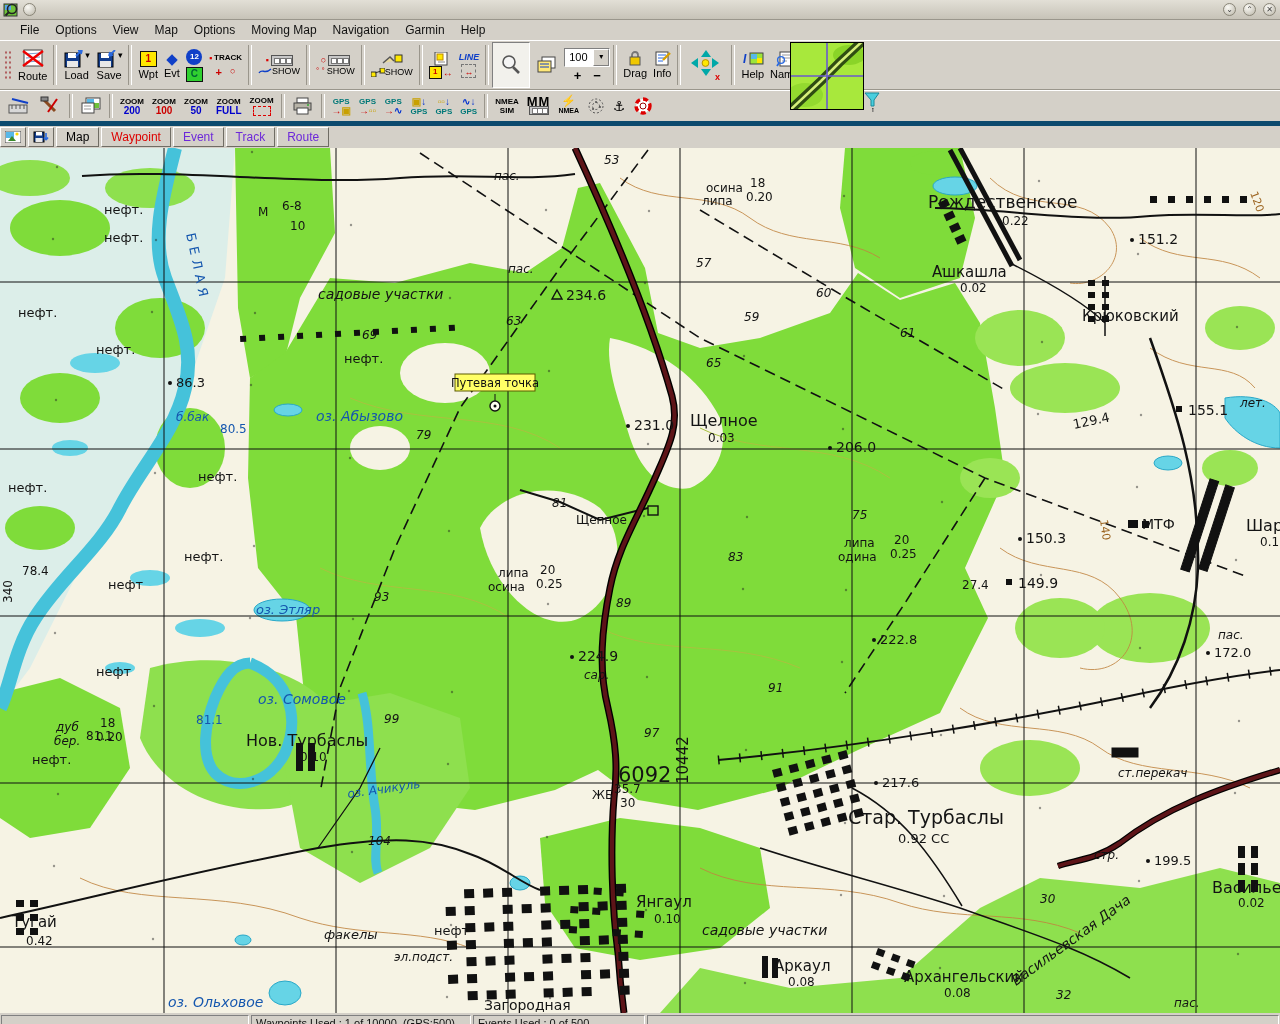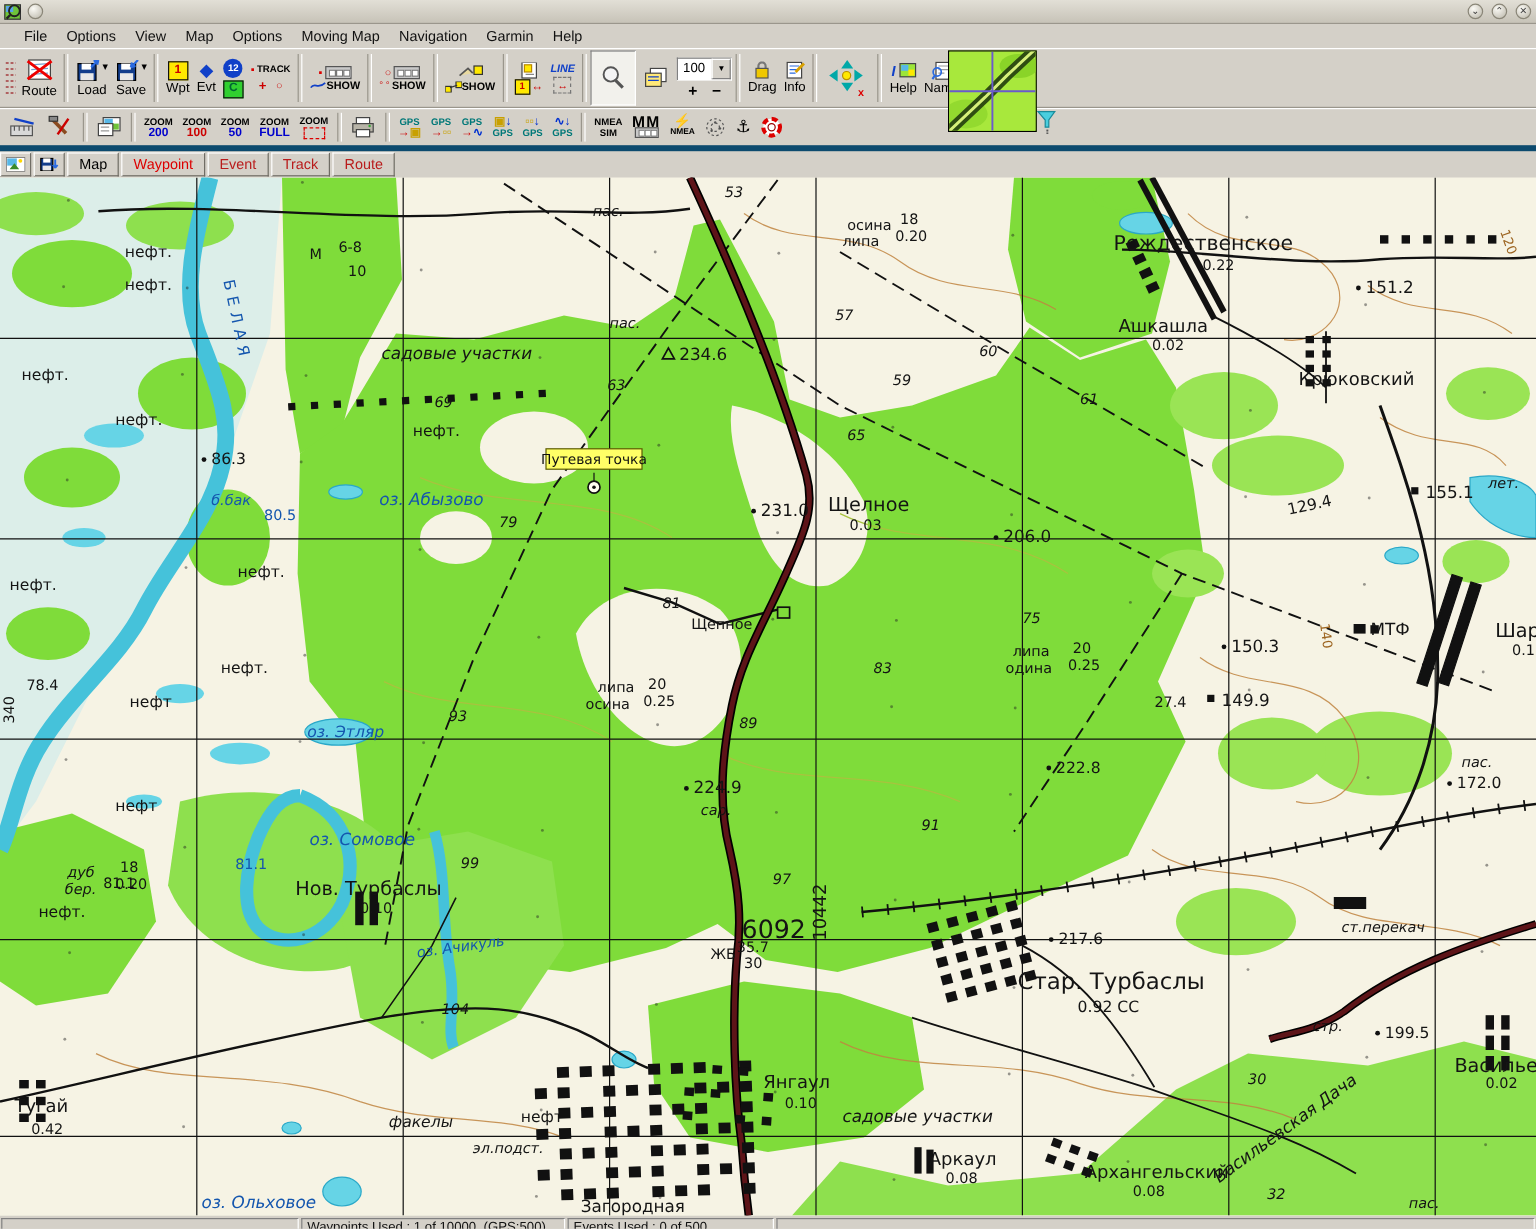--- a/index.html
+++ b/index.html
@@ -24,36 +24,36 @@
   .zoomtext-blue{color:#0000cc;font-size:10px}
   .zoomtext-red{color:#cc0000;font-size:10px}
   .ztop{color:#000;font-size:8px}
   .badge12{width:16px;height:16px;border-radius:50%;background:#1040c8;color:#fff;font-size:8px;font-weight:bold;line-height:16px;text-align:center}
   .badgeC{width:15px;height:13px;background:#30d030;border:1px solid #111;color:#063;font-size:10px;font-weight:bold;line-height:12px;text-align:center}
   .wpticon{width:15px;height:14px;background:#ffe800;border:1px solid #111;color:#c00;font-weight:bold;font-size:10px;line-height:13px;text-align:center}
   .evticon{color:#1040c8;font-size:15px;line-height:14px}
   .lcd{display:inline-block;width:20px;height:9px;background:#c8c8c8;border:1px solid #555;position:relative}
   .lcd i{position:absolute;top:2px;width:4px;height:4px;background:#fff;border:1px solid #777}
   .redsq{color:#d00;font-size:9px;margin-right:2px}
-  .showlbl{font-size:9px;font-weight:bold;color:#000}
+  .showlbl{font-size:9px;font-weight:normal;color:#000}
   .gps-t{color:#007878;font-weight:bold;font-size:8px}
   .red{color:#c00}.blue{color:#0030d0}.yel{color:#c8a000}
   .spin{width:46px;display:flex;flex-direction:column;align-items:center}
   .spinbox{width:44px;height:17px;background:#fff;border:1px solid;border-color:#808080 #fff #fff #808080;display:flex;align-items:center;font-size:11px}
   .spinbox .v{flex:1;padding-left:4px}
   .spindrop{width:14px;height:15px;background:#d4d0c8;border:1px solid;border-color:#fff #808080 #808080 #fff;font-size:8px;text-align:center;line-height:14px}
   .pm{display:flex;gap:12px;font-weight:bold;font-size:13px;margin-top:1px}
   .coordbar{height:22px;display:flex;background:#d4d0c8;align-items:center}
   .coordfield{height:18px;margin:1px 2px;background:#fff;border:1px solid;border-color:#808080 #fff #fff #808080;flex:1;display:flex;align-items:center;font-size:12px;color:#111;position:relative}
   .coordfield span{padding:0 10px;border-right:1px solid #d0d0d0;white-space:pre}
   .cdatum{color:#1a1a9c}
   .tabs{display:flex;align-items:center;gap:2px;padding-right:3px}
   .tool-sm{width:24px;height:18px;background:#d4d0c8;border:1px solid;border-color:#fff #6f6c64 #6f6c64 #fff;display:flex;align-items:center;justify-content:center}
   .tab{height:18px;padding:0 9px;background:#d4d0c8;border:1px solid;border-color:#fff #6f6c64 #6f6c64 #fff;font-size:12px;display:flex;align-items:center;color:#000}
-  .tab.red{color:#d00}.tab.dis{color:#b91c1c}
+  .tab.red{color:#d00}.tab.dis{color:#6d28d9}
   .mapwrap{position:relative;width:1280px;height:865px;background:#f6f3e4}
   .statusbar{height:19px;background:#d4d0c8;display:flex;align-items:center;font-size:11px}
   .spanel{height:15px;margin:1px;border:1px solid;border-color:#808080 #fff #fff #808080;display:flex;align-items:center;padding:0 4px;box-sizing:border-box;color:#111;white-space:pre}
   .minimap{position:absolute;left:790px;top:2px;width:72px;height:66px;border:1px solid #000;background:#a8e83c}
   .funnel{position:absolute;left:864px;top:52px;width:18px;height:20px}
   .ml{font-family:"DejaVu Sans",sans-serif}
   .ml.blk{fill:#141414}.ml.blu{fill:#1456ae}.ml.brn{fill:#9c6420}
   svg text{user-select:none}
 </style>
 </head>

